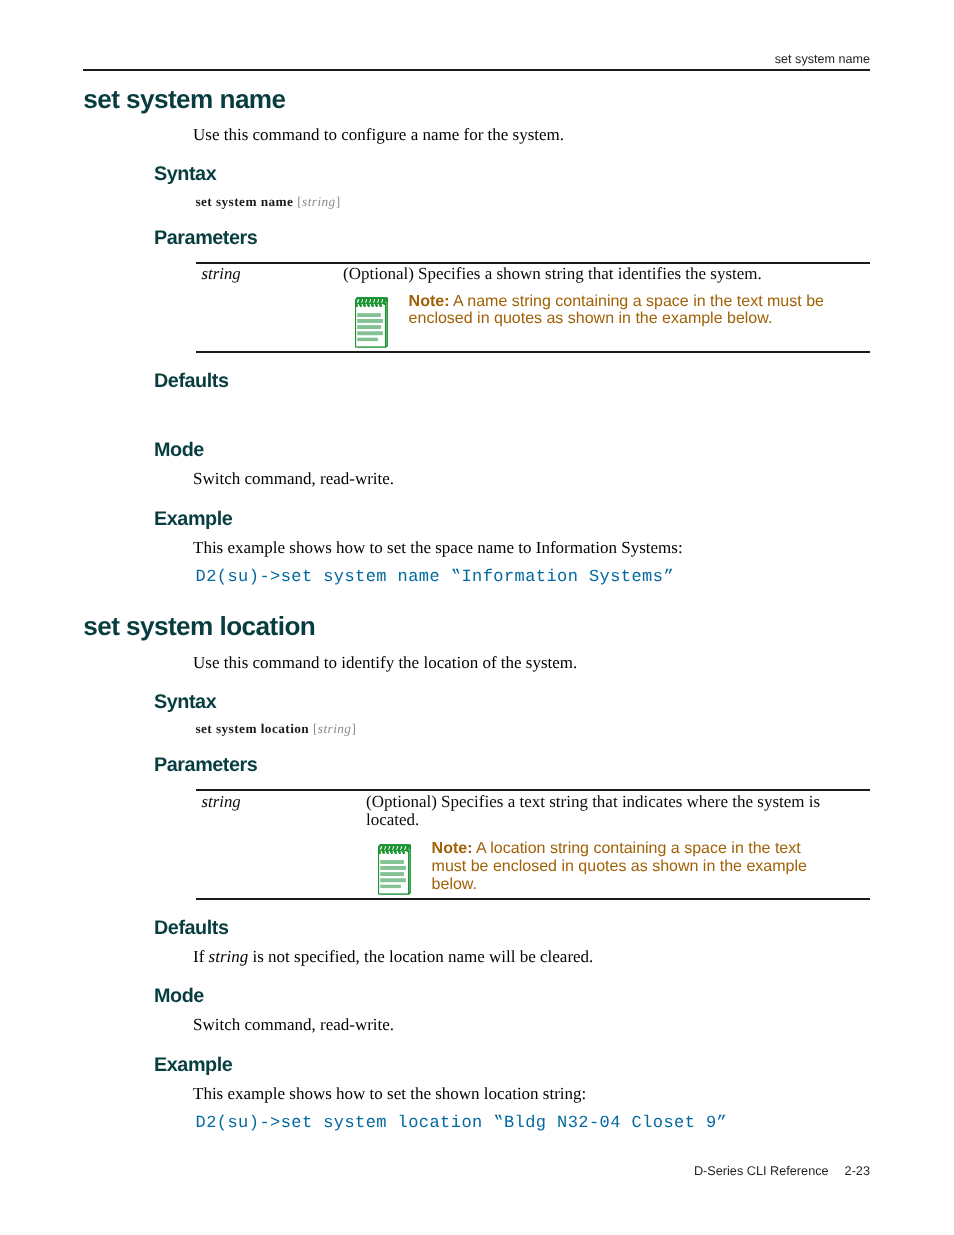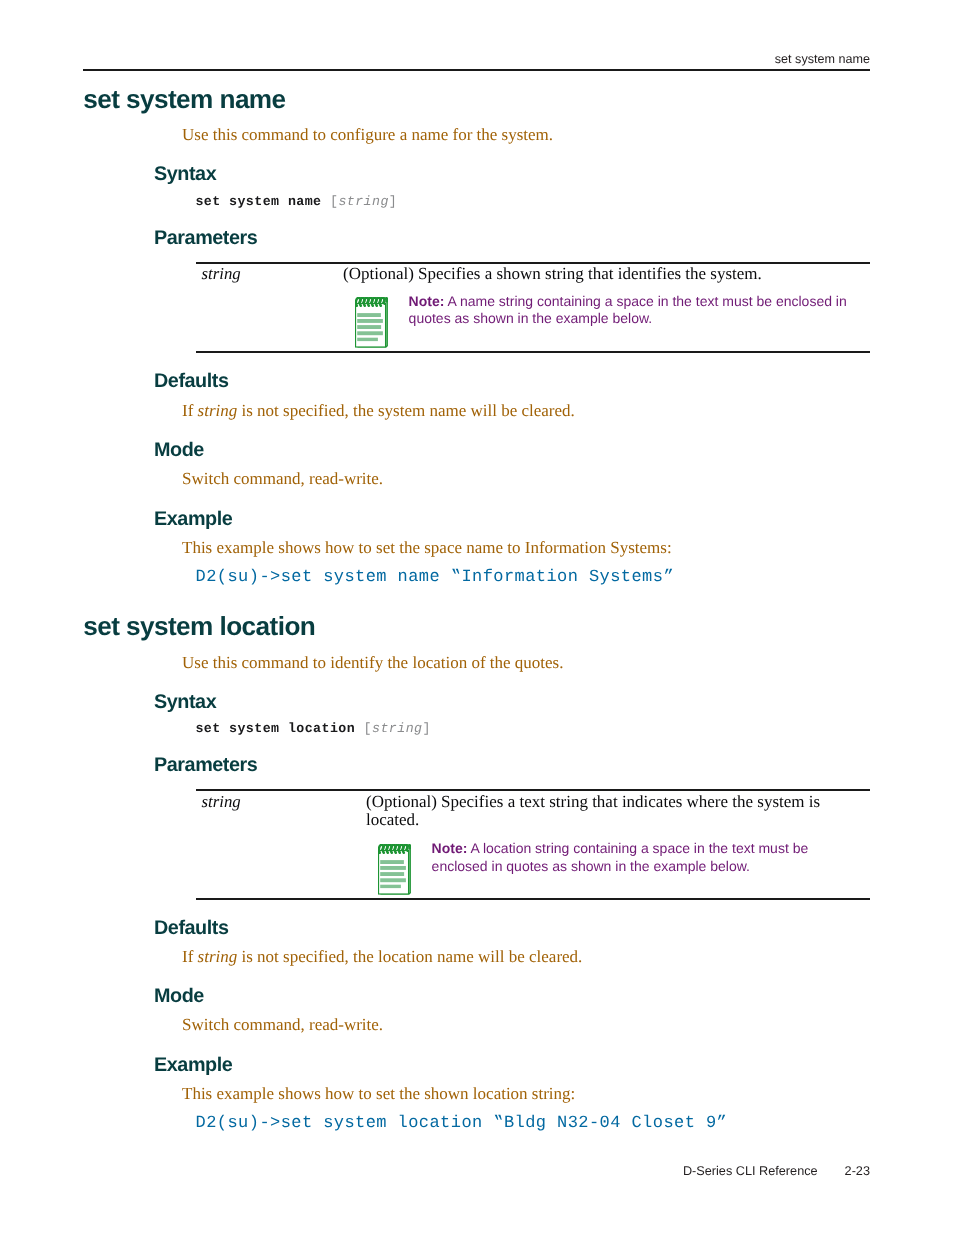--- a/index.html
+++ b/index.html
@@ -37,30 +37,30 @@
   }
   
   .sec-head {
     position:absolute; left:154px;
     font-family:"Liberation Sans", sans-serif;
     font-weight:bold; font-size:19.8px; color:#083d40;
     line-height:normal; letter-spacing:-0.44px; white-space:nowrap;
   }
   
   .body {
-    position:absolute; left:182px;
+    position:absolute; left:193px;
     font-family:"Liberation Serif", serif;
-    font-size:17px; color:#a16207; line-height:normal; white-space:nowrap;
+    font-size:17px; color:#000000; line-height:normal; white-space:nowrap;
   }
   .body i { font-style:italic; }
 
   
   .syntax {
     position:absolute; left:195.4px;
-    font-family:Liberation Mono, monospace;
+    font-family:Liberation Serif, serif;
     font-size:13.3px; color:#1a1a1c; font-weight:bold;
     letter-spacing:0.43px; line-height:normal; white-space:pre;
   }
   .syntax .opt { font-weight:normal; color:#8a8b8d; }
   .syntax .opt i { font-style:italic; }
 
   
   .code {
     position:absolute; left:195.6px;
     font-family:"Liberation Mono", monospace;
@@ -75,32 +75,32 @@
     font-size:16.8px; color:#0a0a0c; line-height:normal;
   }
   .pdesc {
     position:absolute;
     font-family:"Liberation Serif", serif;
     font-size:17px; color:#0a0a0c; line-height:17.9px;
   }
   .note {
     position:absolute;
     font-family:"Liberation Sans", sans-serif;
-    font-size:14px; color:#701a75; line-height:17.8px;
+    font-size:16px; color:#a16207; line-height:17.8px;
   }
   .note b { font-weight:bold; }
 
   
   .footer {
     position:absolute; left:83px; top:1164.1px; width:787px;
     text-align:right;
     font-family:"Liberation Sans", sans-serif;
     font-size:12.7px; color:#231f20; line-height:normal;
   }
-  .footer .pg { margin-left:27px; }
+  .footer .pg { margin-left:16px; }
   .noteicon { position:absolute; line-height:0; }
 </style>
 </head>
 <body>
 
 <div class="page">
   <div class="runhead">set system name</div>
   <div class="headrule"></div>
 
   <h1 class="cmd-title" style="top:84.3px">set system name</h1>
@@ -134,31 +134,30 @@
     <path d="M35.6 17.6 C 32.2 12.4, 34.0 1.8, 39.4 1.6 C 44.0 1.5, 44.2 7.6, 40.8 11.2"></path>
     <path d="M43.6 17.6 C 40.2 12.4, 42.0 1.8, 47.4 1.6 C 52.0 1.5, 52.2 7.6, 48.8 11.2"></path>
     <path d="M51.6 17.6 C 48.2 12.4, 50.0 1.8, 55.4 1.6 C 60.0 1.5, 60.2 7.6, 56.8 11.2"></path>
     <path d="M59.0 13.4 C 57.4 8.0, 58.6 2.2, 62.6 2.6 C 65.2 3.0, 65.2 6.2, 63.8 8.4"></path>
   </g>
 </svg></div>
   <div class="note" style="left:408.6px; top:292.7px; width:450px"><b>Note:</b> <span>A name string containing a space in the text must be enclosed in quotes as shown in the example below.</span></div>
   <div class="prule" style="top:351.2px"></div>
 
   <h2 class="sec-head" style="top:370.3px">Defaults</h2>
-  <p class="body" style="top:400.5px"><span>If </span><i>string</i><span> is not specified, the system name will be cleared.</span></p>
 
   <h2 class="sec-head" style="top:439px">Mode</h2>
   <p class="body" style="top:468.7px">Switch command, read-write.</p>
 
   <h2 class="sec-head" style="top:507.5px">Example</h2>
   <p class="body" style="top:537.9px">This example shows how to set the space name to Information Systems:</p>
   <div class="code" style="top:567.8px">D2(su)-&gt;set system name ‟Information Systems”</div>
 
   <h1 class="cmd-title" style="top:611px">set system location</h1>
-  <p class="body" style="top:652.9px">Use this command to identify the location of the quotes.</p>
+  <p class="body" style="top:652.9px">Use this command to identify the location of the system.</p>
 
   <h2 class="sec-head" style="top:690.9px">Syntax</h2>
   <div class="syntax" style="top:720.9px"><span>set system location</span> <span class="opt"><span>[</span><i>string</i><span>]</span></span></div>
 
   <h2 class="sec-head" style="top:753.8px">Parameters</h2>
   <div class="prule" style="top:789.4px"></div>
   <div class="pname" style="top:791.9px">string</div>
   <div class="pdesc" style="left:366px;width:488px;top:792.7px">(Optional) Specifies a text string that indicates where the system is located.</div>
   <div class="noteicon" style="left:378px; top:843.5px"><svg class="nicon" width="33" height="51" viewBox="0 0 66 102">
   <g fill="#1d9433">

